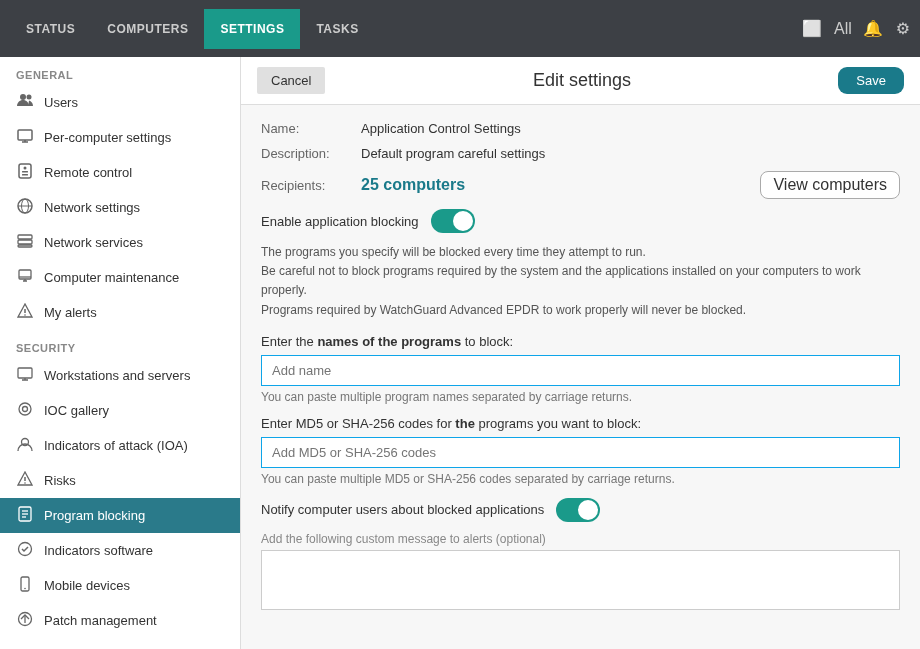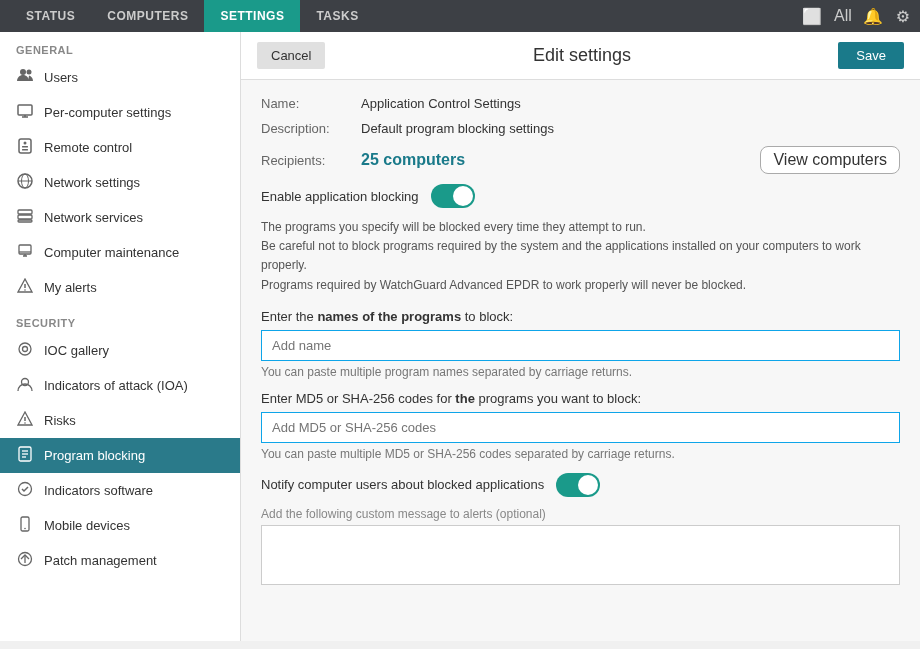--- a/index.html
+++ b/index.html
@@ -3,21 +3,21 @@
   <meta charset="utf-8">
   <style>
     * { box-sizing: border-box; margin: 0; padding: 0; }
     body { font-family: Arial, sans-serif; font-size: 13px; color: #333; background: #f0f0f0; width: 920px; height: 649px; overflow: hidden; }
 
     
     .top-nav {
       background: #3d4045;
       display: flex;
       align-items: center;
-      height: 32px;
+      height: 57px;
       padding: 0 10px;
     }
     .top-nav-item {
       color: #ccc;
       padding: 0 16px;
       height: 40px;
       display: flex;
       align-items: center;
       font-size: 12px;
       font-weight: bold;
@@ -100,21 +100,21 @@
       color: #333;
       border-radius: 2px;
     }
     .btn-save {
       background: #1a7a8a;
       border: none;
       padding: 6px 18px;
       cursor: pointer;
       font-size: 13px;
       color: #fff;
-      border-radius: 2px;
+      border-radius: 9px;
     }
 
     
     .form-area {
       padding: 16px 20px;
     }
     .form-row {
       display: flex;
       align-items: baseline;
       margin-bottom: 10px;
@@ -318,20 +318,29 @@
           </svg>
       </span>
       <span class="sidebar-label">My alerts</span>
     </div>
 
     <div class="sidebar-section-label">SECURITY</div>
 
     <div class="sidebar-item">
       <span class="sidebar-icon">
         <svg width="16" height="16" viewBox="0 0 16 16" fill="currentColor">
+            <rect x="1" y="2" width="14" height="10" rx="1" fill="none" stroke="currentColor" stroke-width="1.3"></rect>
+            <path d="M5 14h6M8 12v2" stroke="currentColor" stroke-width="1.3"></path>
+          </svg>
+      </span>
+      <span class="sidebar-label">Workstations and servers</span>
+    </div>
+    <div class="sidebar-item">
+      <span class="sidebar-icon">
+        <svg width="16" height="16" viewBox="0 0 16 16" fill="currentColor">
             <circle cx="8" cy="8" r="6" fill="none" stroke="currentColor" stroke-width="1.3"></circle>
             <circle cx="8" cy="8" r="2.5" fill="none" stroke="currentColor" stroke-width="1.3"></circle>
           </svg>
       </span>
       <span class="sidebar-label">IOC gallery</span>
     </div>
     <div class="sidebar-item">
       <span class="sidebar-icon">
         <svg width="16" height="16" viewBox="0 0 16 16" fill="currentColor">
             <circle cx="8" cy="6" r="3.5" fill="none" stroke="currentColor" stroke-width="1.3"></circle>
@@ -401,21 +410,21 @@
 
     <div class="form-area">
       
       <div class="form-row">
         <span class="form-label">Name:</span>
         <span class="form-value">Application Control Settings</span>
       </div>
       
       <div class="form-row">
         <span class="form-label">Description:</span>
-        <span class="form-value">Default program blocking settings</span>
+        <span class="form-value">Default program careful settings</span>
       </div>
       
       <div class="recipients-row">
         <span class="form-label">Recipients:</span>
         <span class="form-link">25 computers</span>
         <button class="btn-view">View computers</button>
       </div>
 
       
       <div class="toggle-row">

